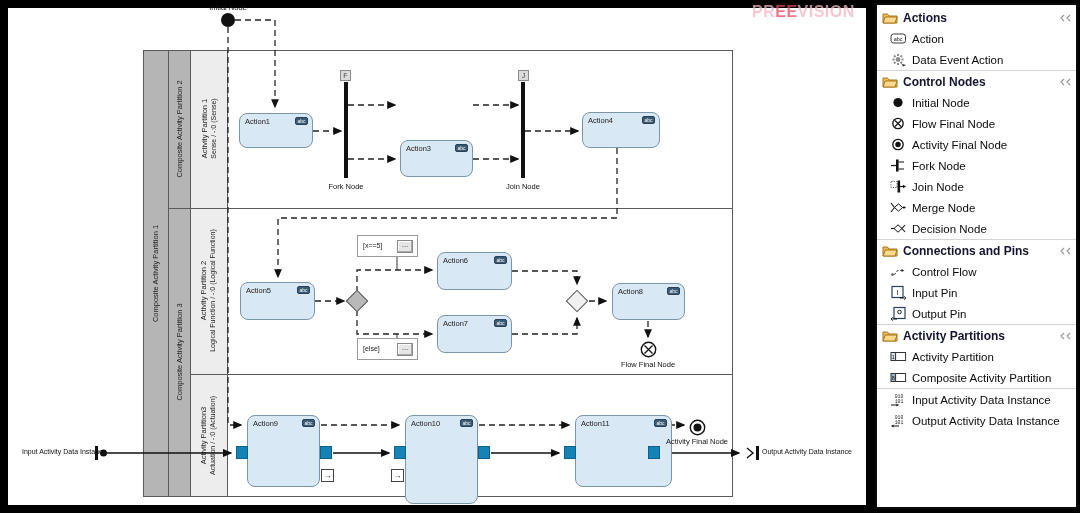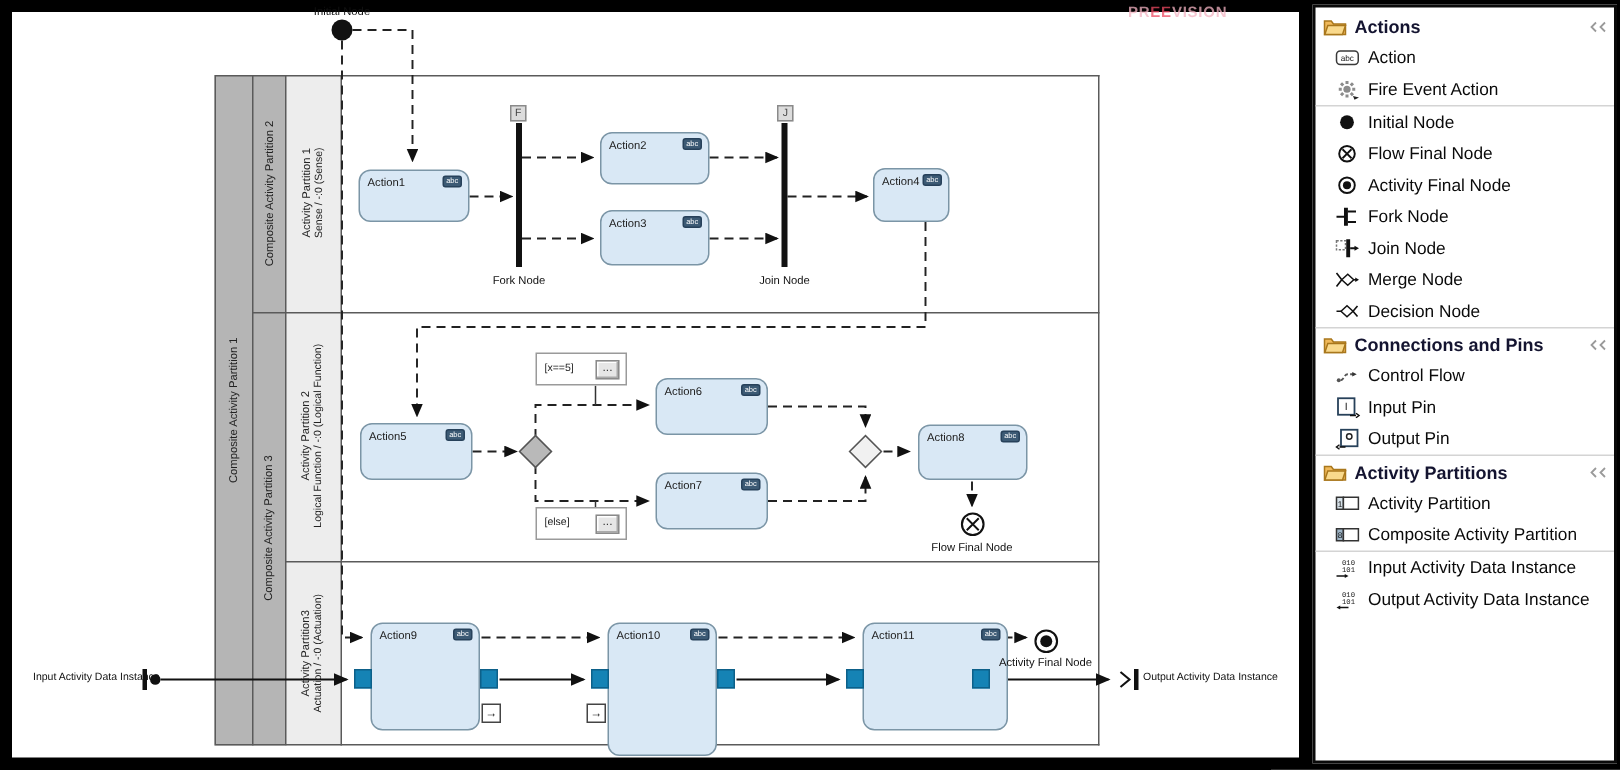--- a/index.html
+++ b/index.html
@@ -2,21 +2,21 @@
 <html><head>
 <meta charset="utf-8">
 <style>
   * { box-sizing: border-box; margin:0; padding:0; }
   html,body { background:#000; }
   body { font-family:"Liberation Sans", sans-serif; }
   #stage { position:relative; width:1080px; height:513px; background:#000; overflow:hidden; }
   .canvas { position:absolute; left:8px; top:8px; width:858px; height:497px; background:#fff; }
 
   
-  .wm { position:absolute; left:752px; top:3px; font-size:10px; font-weight:bold; letter-spacing:.5px; opacity:.75; }
+  .wm { position:absolute; left:752px; top:3px; font-size:16px; font-weight:bold; letter-spacing:.5px; opacity:.75; }
   .wm .p { color:#f3b3c2; } .wm .r { color:#ee4a62; }
 
   
   .cell { position:absolute; border:1px solid #5a5a5a; }
   .gray { background:#b5b5b5; }
   .lgray { background:#ededed; }
   .laned: { }
   .laneline { position:absolute; height:1px; background:#5a5a5a; }
   .vlabel { position:absolute; transform:rotate(-90deg); display:flex; flex-direction:column; justify-content:center; align-items:center; text-align:center; color:#222; line-height:1.15; }
   .vl1 { font-size:7.5px; } .vl2 { font-size:7px; }
@@ -138,32 +138,28 @@
   <div class="lbl c" style="left:198px;top:3px;width:60px;">Initial Node</div>
   <div class="circ-init" style="left:221px;top:13px;"></div>
 
   <div class="action" style="left:239px;top:113px;width:74px;height:35px;">
       <span class="t">Action1</span>
       <span class="abadge">abc</span>
     </div>
   <div class="barbadge" style="left:340px;top:70px;">F</div>
   <div class="bar" style="left:344px;top:82px;"></div>
   <div class="lbl c" style="left:316px;top:182px;width:60px;">Fork Node</div>
-  <div class="action" style="left:400px;top:88px;width:73px;height:35px;">
-      <span class="t">Action2</span>
-      <span class="abadge">abc</span>
-    </div>
   <div class="action" style="left:400px;top:140px;width:73px;height:37px;">
       <span class="t">Action3</span>
       <span class="abadge">abc</span>
     </div>
   <div class="barbadge" style="left:518px;top:70px;">J</div>
   <div class="bar" style="left:521px;top:82px;"></div>
   <div class="lbl c" style="left:493px;top:182px;width:60px;">Join Node</div>
-  <div class="action" style="left:582px;top:112px;width:51px;height:36px;">
+  <div class="action" style="left:582px;top:112px;width:78px;height:36px;">
       <span class="t">Action4</span>
       <span class="abadge">abc</span>
     </div>
 
   <div class="action" style="left:240px;top:282px;width:75px;height:38px;">
       <span class="t">Action5</span>
       <span class="abadge">abc</span>
     </div>
   <div class="diamond dm-dec" style="left:349px;top:293px;"></div>
   <div class="cond" style="left:357px;top:235px;">
@@ -252,25 +248,38 @@
       <div class="pitem">
         <span class="picn">
             <svg width="17" height="15">
               <g stroke="#8c8c8c" stroke-width="2">
                 <path d="M8,2 V4 M8,11 V13 M2.5,7.5 H4.5 M11.5,7.5 H13.5 M4,3.5 L5.5,5 M10.5,10 L12,11.5 M12,3.5 L10.5,5 M5.5,10 L4,11.5"></path>
               </g>
               <circle cx="8" cy="7.5" r="2.4" fill="#8c8c8c"></circle>
               <path d="M12,12 L16,13 L13,14.5 z" fill="#222"></path>
             </svg>
           </span>
-        <span>Fire Event Action</span>
+        <span>Data Event Action</span>
       </div>
     </div>
 
     <div class="psec">
+      <div class="phead">
+        <span class="picn">
+            <svg width="16" height="13">
+              <path d="M1,3 h4.5 l1.5,2 H15 v7 H1 z" fill="#f0b95a" stroke="#a9771c"></path>
+              <path d="M3.2,6 H15 l-2,6 H1.2 z" fill="#f9d98c" stroke="#a9771c"></path>
+            </svg>
+          </span>
+        <span>Control Nodes</span>
+          <span class="sp"></span>
+        <span><svg width="11" height="8">
+              <path d="M4,1 L1,4 L4,7 M10,1 L7,4 L10,7" stroke="#9a9a9a" fill="none" stroke-width="1.2"></path>
+            </svg></span>
+      </div>
       <div class="pitem">
         <span class="picn">
             <svg width="17" height="15">
               <circle cx="8" cy="7.5" r="4.6" fill="#111"></circle>
             </svg>
           </span>
         <span>Initial Node</span>
       </div>
       <div class="pitem">
         <span class="picn">

